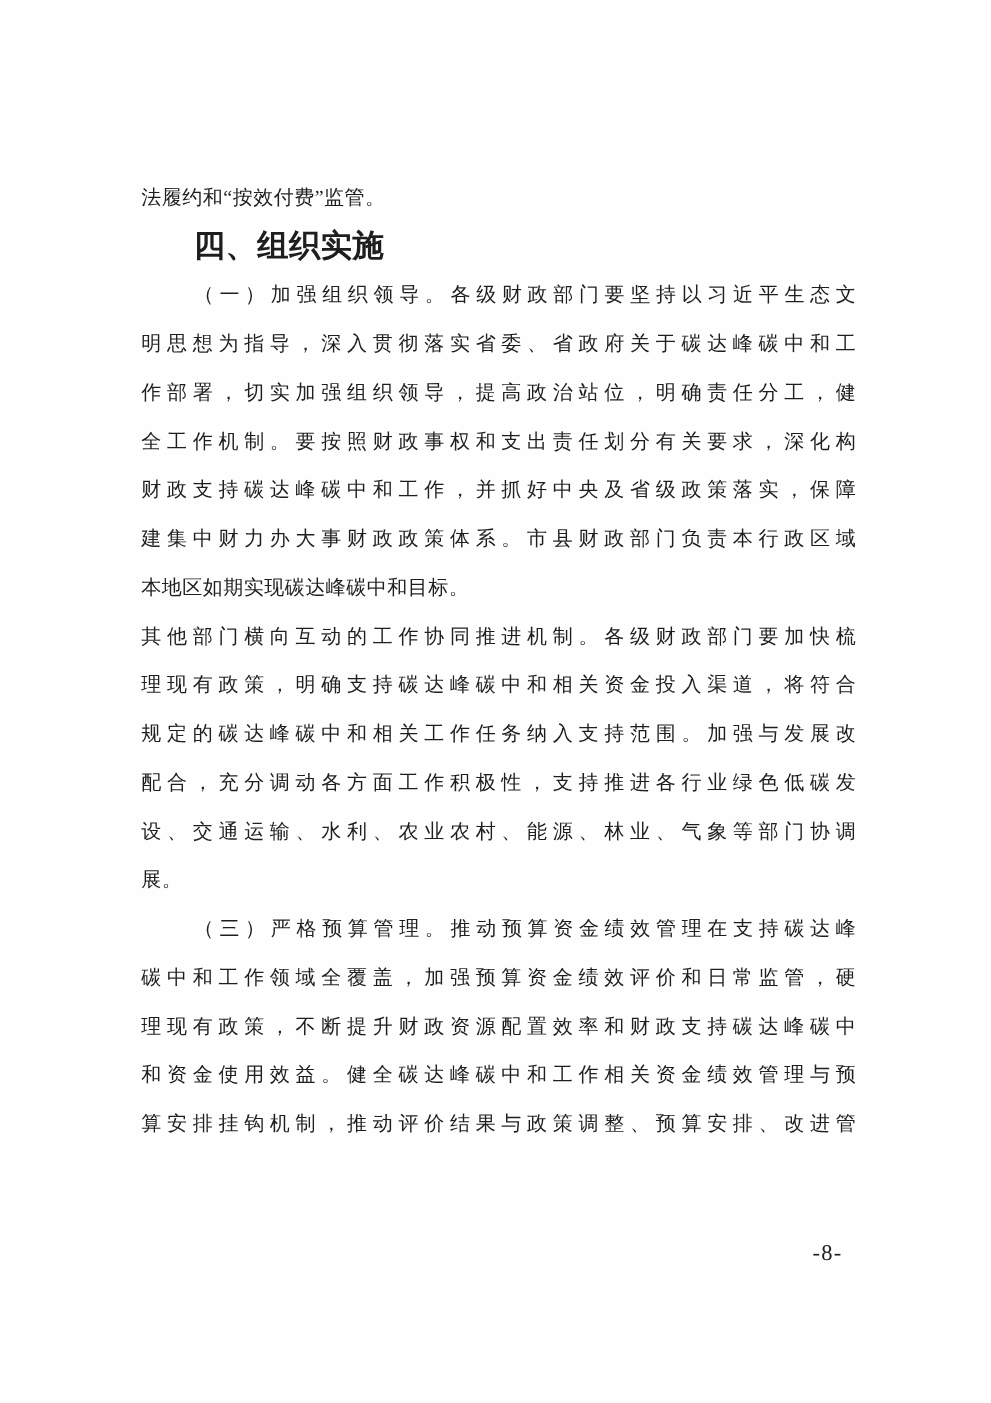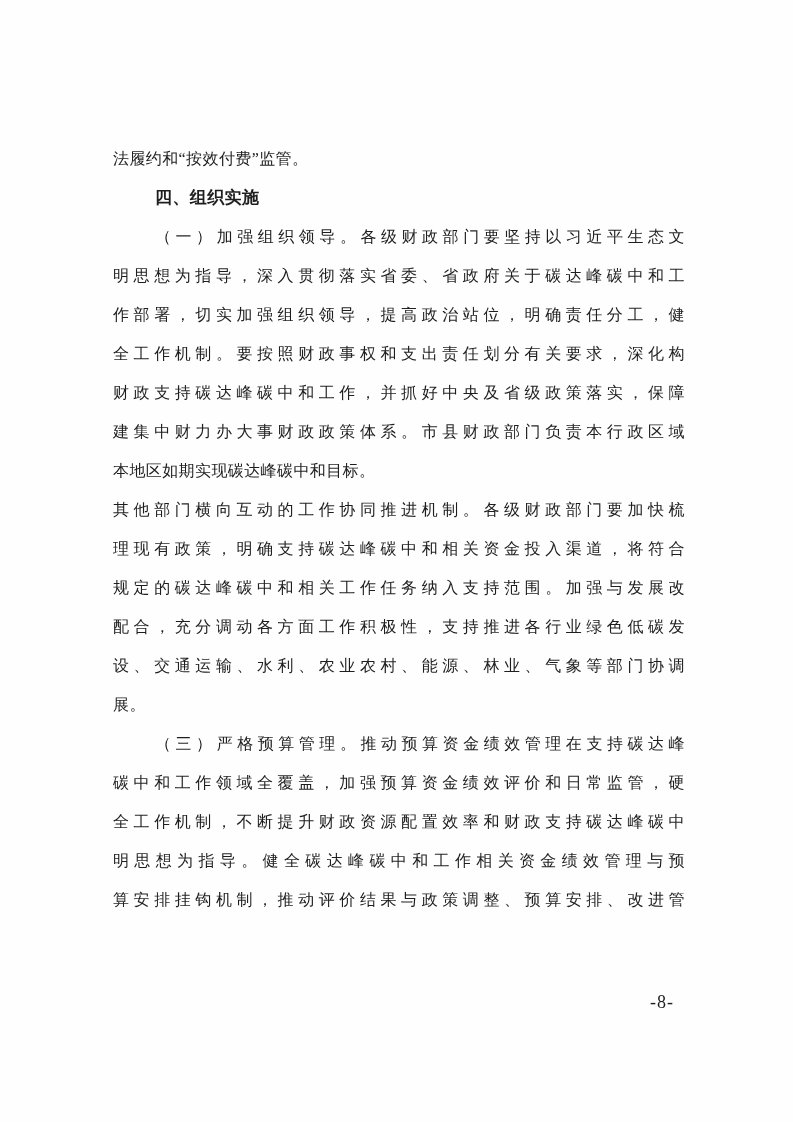--- a/index.html
+++ b/index.html
@@ -34,21 +34,21 @@
   .line.just {
     text-align: justify;
     text-align-last: justify;
   }
   .line.indent {
     text-indent: 42px;
   }
   .line.heading {
     font-family: "Liberation Sans", "DejaVu Sans", sans-serif;
     font-weight: 700;
-    font-size: 17px;
+    font-size: 25px;
   }
   .lead {
     font-family: "Liberation Sans", "DejaVu Sans", sans-serif;
     font-weight: 400;
   }
   .page-num {
     position: absolute;
     left: 650px;
     top: 992px;
     width: 44px;
@@ -73,18 +73,18 @@
       <div class="line just">建集中财力办大事财政政策体系。市县财政部门负责本行政区域</div>
       <div class="line">本地区如期实现碳达峰碳中和目标。</div>
       <div class="line just">其他部门横向互动的工作协同推进机制。各级财政部门要加快梳</div>
       <div class="line just">理现有政策，明确支持碳达峰碳中和相关资金投入渠道，将符合</div>
       <div class="line just">规定的碳达峰碳中和相关工作任务纳入支持范围。加强与发展改</div>
       <div class="line just">配合，充分调动各方面工作积极性，支持推进各行业绿色低碳发</div>
       <div class="line just">设、交通运输、水利、农业农村、能源、林业、气象等部门协调</div>
       <div class="line">展。</div>
       <div class="line indent just"><span class="lead">（三）严格预算管理。</span>推动预算资金绩效管理在支持碳达峰</div>
       <div class="line just">碳中和工作领域全覆盖，加强预算资金绩效评价和日常监管，硬</div>
-      <div class="line just">全工作机制，不断提升财政资源配置效率和财政支持碳达峰碳中</div>
-      <div class="line just">明思想为指导。健全碳达峰碳中和工作相关资金绩效管理与预</div>
+      <div class="line just">理现有政策，不断提升财政资源配置效率和财政支持碳达峰碳中</div>
+      <div class="line just">和资金使用效益。健全碳达峰碳中和工作相关资金绩效管理与预</div>
       <div class="line just">算安排挂钩机制，推动评价结果与政策调整、预算安排、改进管</div>
     </div>
   <div class="page-num">-8-</div>
 </div>
 
 </body></html>

